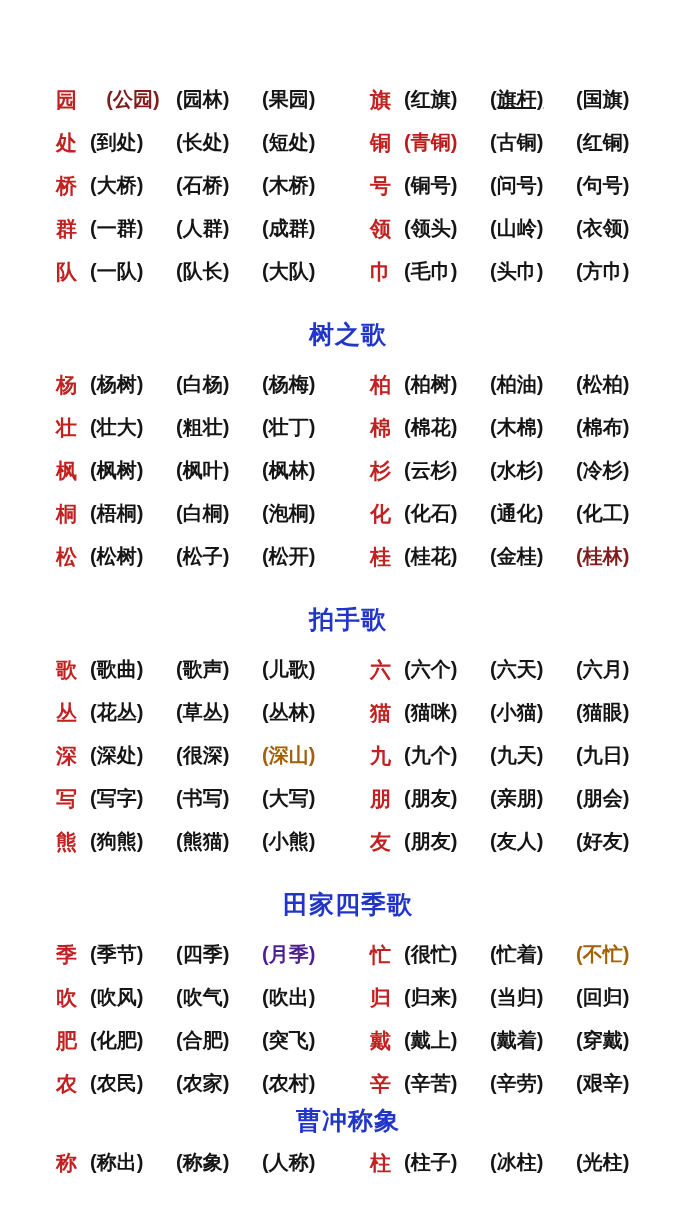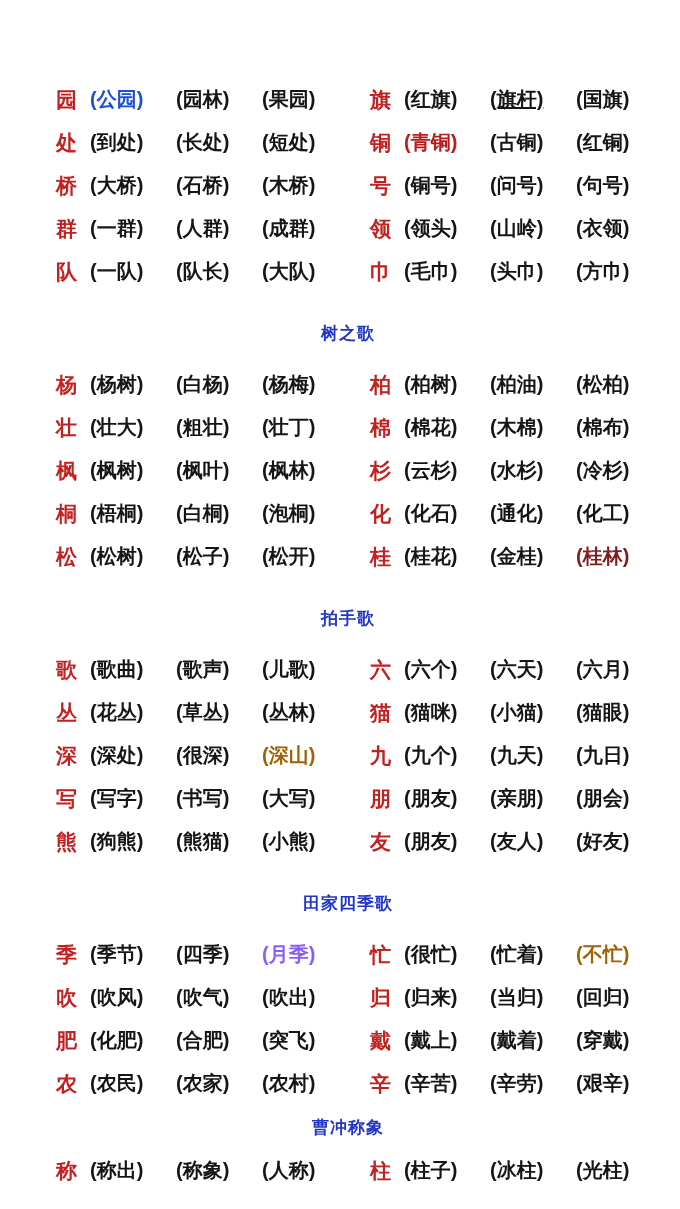--- a/index.html
+++ b/index.html
@@ -17,25 +17,25 @@
   .page {
     box-sizing: border-box;
     width: 680px;
     padding: 78px 40px 0 56px;
   }
   .section-title {
     height: 30px;
     line-height: 30px;
     margin: 26px 0 14px 0;
     text-align: center;
-    font-size: 17px;
+    font-size: 25px;
     letter-spacing: 1px;
   }
   .section-title.tight {
-    margin-top: 8px;
+    margin-top: 0;
     margin-bottom: 6px;
   }
   .vocab-row {
     display: flex;
     align-items: center;
     height: 43px;
   }
   .half {
     display: flex;
     align-items: center;
@@ -56,21 +56,21 @@
     white-space: nowrap;
   }
 </style>
 </head>
 <body>
 
 <div class="page">
     <div class="vocab-row">
       <div class="half left">
         <span class="char" style="color: rgb(194, 33, 33);">园</span>
-        <span class="word" style="color: #1d4ed8;">(公园)</span>
+        <span class="word" style="color: #7f1d1d; text-align: center;">(公园)</span>
         <span class="word" style="color: rgb(21, 21, 21);">(园林)</span>
         <span class="word" style="color: rgb(21, 21, 21);">(果园)</span>
       </div>
       <div class="half right">
         <span class="char" style="color: rgb(194, 33, 33);">旗</span>
         <span class="word" style="color: rgb(21, 21, 21);">(红旗)</span>
         <span class="word" style="color: rgb(21, 21, 21); text-decoration: underline;">(旗杆)</span>
         <span class="word" style="color: rgb(21, 21, 21);">(国旗)</span>
       </div>
     </div>
@@ -271,21 +271,21 @@
         <span class="word" style="color: rgb(21, 21, 21);">(友人)</span>
         <span class="word" style="color: rgb(21, 21, 21);">(好友)</span>
       </div>
     </div>
     <div class="section-title" style="color: rgb(33, 54, 200);">田家四季歌</div>
     <div class="vocab-row">
       <div class="half left">
         <span class="char" style="color: rgb(194, 33, 33);">季</span>
         <span class="word" style="color: rgb(21, 21, 21);">(季节)</span>
         <span class="word" style="color: rgb(21, 21, 21);">(四季)</span>
-        <span class="word" style="color: #8b5cf6;">(月季)</span>
+        <span class="word" style="color: #4c1d95;">(月季)</span>
       </div>
       <div class="half right">
         <span class="char" style="color: rgb(194, 33, 33);">忙</span>
         <span class="word" style="color: rgb(21, 21, 21);">(很忙)</span>
         <span class="word" style="color: rgb(21, 21, 21);">(忙着)</span>
         <span class="word" style="color: #a16207;">(不忙)</span>
       </div>
     </div>
     <div class="vocab-row">
       <div class="half left">

